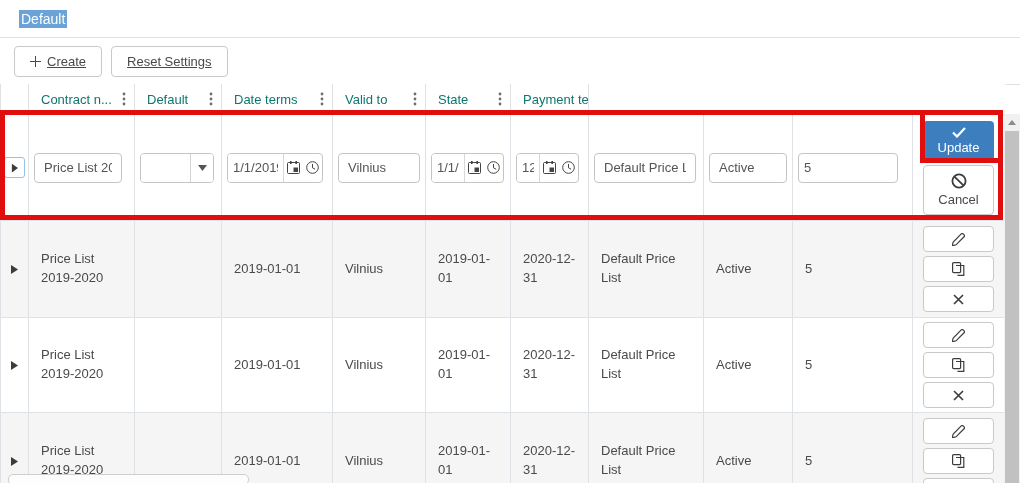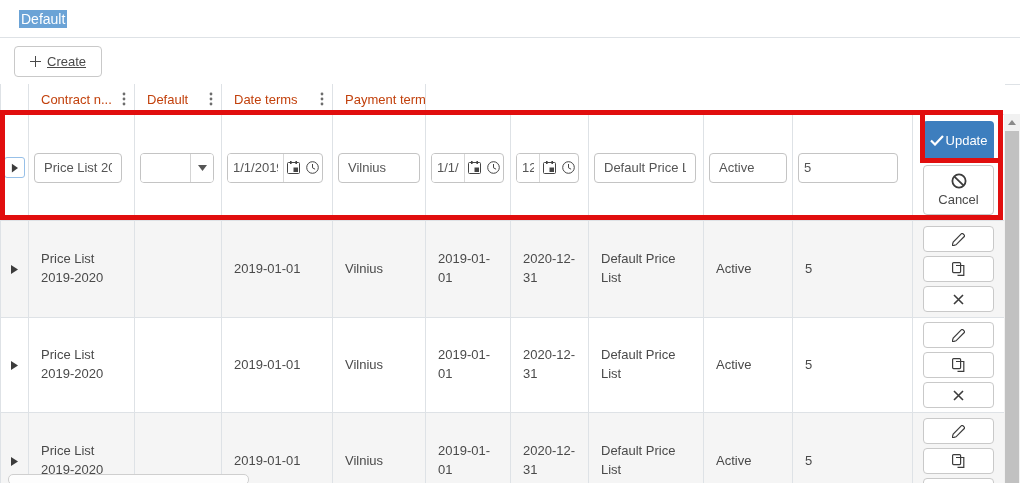--- a/index.html
+++ b/index.html
@@ -16,21 +16,21 @@
            border-bottom:1px solid #dee2e6;text-decoration:underline;}
   .tb-btn{display:inline-flex;align-items:center;gap:6px;height:31px;padding:0 15px;
           background:#fff;border:1px solid #c9c9c9;border-radius:4px;font-size:13px;
           color:#4a4a4a;font-family:inherit;cursor:pointer;}
 
   
   .grid{position:absolute;top:84px;left:0;width:1004px;border-left:1px solid #dee2e6;}
   .grid-cols{display:grid;grid-template-columns:28px 106px 87px 111px 93px 85px 78px 115px 89px 120px 91px;}
   .ghead{height:30px;border-bottom:1px solid #dee2e6;background:#fff;}
   .hcell{display:flex;align-items:center;justify-content:space-between;
-         padding:0 6px 0 12px;font-size:13px;color:#c2410c;border-right:1px solid #dee2e6;
+         padding:0 6px 0 12px;font-size:13px;color:#0f766e;border-right:1px solid #dee2e6;
          overflow:hidden;white-space:nowrap;}
   .hcell.empty{padding:0;}
   .kebab{flex:0 0 auto;display:flex;align-items:center;cursor:pointer;padding:2px;}
 
   .grow{border-bottom:1px solid #dee2e6;}
   .gcell{display:flex;align-items:center;padding:0 8px 0 12px;font-size:13px;
          border-right:1px solid #dee2e6;overflow:hidden;line-height:1.45;}
   .row-alt{background:#f5f5f5;}
   .row-edit{background:#fff;height:105px;}
   .row-data{height:96px;}
@@ -50,21 +50,21 @@
   .combo-btn{flex:0 0 22px;display:flex;align-items:center;justify-content:center;
              border-left:1px solid #d4d4d4;background:#fff;cursor:pointer;}
   .dt-input{border-right:1px solid #d8d8d8;}
   .dt-btn{flex:0 0 19px;display:flex;align-items:center;justify-content:center;cursor:pointer;}
 
   
   .actions-cell{flex-direction:column;justify-content:center;gap:4px;padding:4px 0;border-right:none;}
   .act-btn{width:71px;height:26px;background:#fff;border:1px solid #c9c9c9;border-radius:4px;
            display:flex;align-items:center;justify-content:center;cursor:pointer;}
   .btn-update{width:71px;height:40px;border:none;border-radius:4px;background:#3d7ebe;color:#fff;
-              display:flex;flex-direction:row;align-items:center;justify-content:center;
+              display:flex;flex-direction:column;align-items:center;justify-content:center;
               font-size:13px;font-family:inherit;cursor:pointer;gap:2px;}
   .btn-cancel{width:71px;height:50px;background:#fff;border:1px solid #c9c9c9;border-radius:4px;
               color:#4a4a4a;display:flex;flex-direction:column;align-items:center;justify-content:center;
               font-size:13px;font-family:inherit;cursor:pointer;gap:3px;}
 
   
   .vscroll{position:absolute;top:114px;right:0;width:16px;height:369px;background:#f1f1f1;}
   .vscroll-up{height:16px;display:flex;align-items:center;justify-content:center;cursor:pointer;}
   .vscroll-thumb{position:absolute;top:17px;left:1px;width:14px;bottom:0;background:#c1c1c1;cursor:pointer;}
   .hscroll-thumb{position:absolute;left:8px;top:474px;width:239px;height:9px;background:#fdfdfd;
@@ -88,20 +88,23 @@
 
   <div class="toolbar">
     <button class="tb-btn">
       <span>
         <svg width="11" height="11" viewBox="0 0 11 11">
             <path d="M5 0h1v11H5z M0 5h11v1H0z" fill="#4a4a4a"></path>
           </svg>
       </span>
       <span>Create</span>
     </button>
+    <button class="tb-btn">
+      <span>Reset Settings</span>
+    </button>
   </div>
 
   <div class="grid">
 
     <div class="ghead grid-cols">
       <div class="hcell empty"></div>
       <div class="hcell">
         <span>Contract n...</span>
         <span class="kebab">
             <svg width="4" height="14" viewBox="0 0 4 14">
@@ -116,20 +119,40 @@
         <span class="kebab">
             <svg width="4" height="14" viewBox="0 0 4 14">
               <circle cx="2" cy="2" r="1.4" fill="#6d6d6d"></circle>
               <circle cx="2" cy="7" r="1.4" fill="#6d6d6d"></circle>
               <circle cx="2" cy="12" r="1.4" fill="#6d6d6d"></circle>
             </svg>
           </span>
       </div>
       <div class="hcell">
         <span>Date terms</span>
+        <span class="kebab">
+            <svg width="4" height="14" viewBox="0 0 4 14">
+              <circle cx="2" cy="2" r="1.4" fill="#6d6d6d"></circle>
+              <circle cx="2" cy="7" r="1.4" fill="#6d6d6d"></circle>
+              <circle cx="2" cy="12" r="1.4" fill="#6d6d6d"></circle>
+            </svg>
+          </span>
+      </div>
+      <div class="hcell">
+        <span>Valid to</span>
+        <span class="kebab">
+            <svg width="4" height="14" viewBox="0 0 4 14">
+              <circle cx="2" cy="2" r="1.4" fill="#6d6d6d"></circle>
+              <circle cx="2" cy="7" r="1.4" fill="#6d6d6d"></circle>
+              <circle cx="2" cy="12" r="1.4" fill="#6d6d6d"></circle>
+            </svg>
+          </span>
+      </div>
+      <div class="hcell">
+        <span>State</span>
         <span class="kebab">
             <svg width="4" height="14" viewBox="0 0 4 14">
               <circle cx="2" cy="2" r="1.4" fill="#6d6d6d"></circle>
               <circle cx="2" cy="7" r="1.4" fill="#6d6d6d"></circle>
               <circle cx="2" cy="12" r="1.4" fill="#6d6d6d"></circle>
             </svg>
           </span>
       </div>
       <div class="hcell">
         <span>Payment terms</span>

